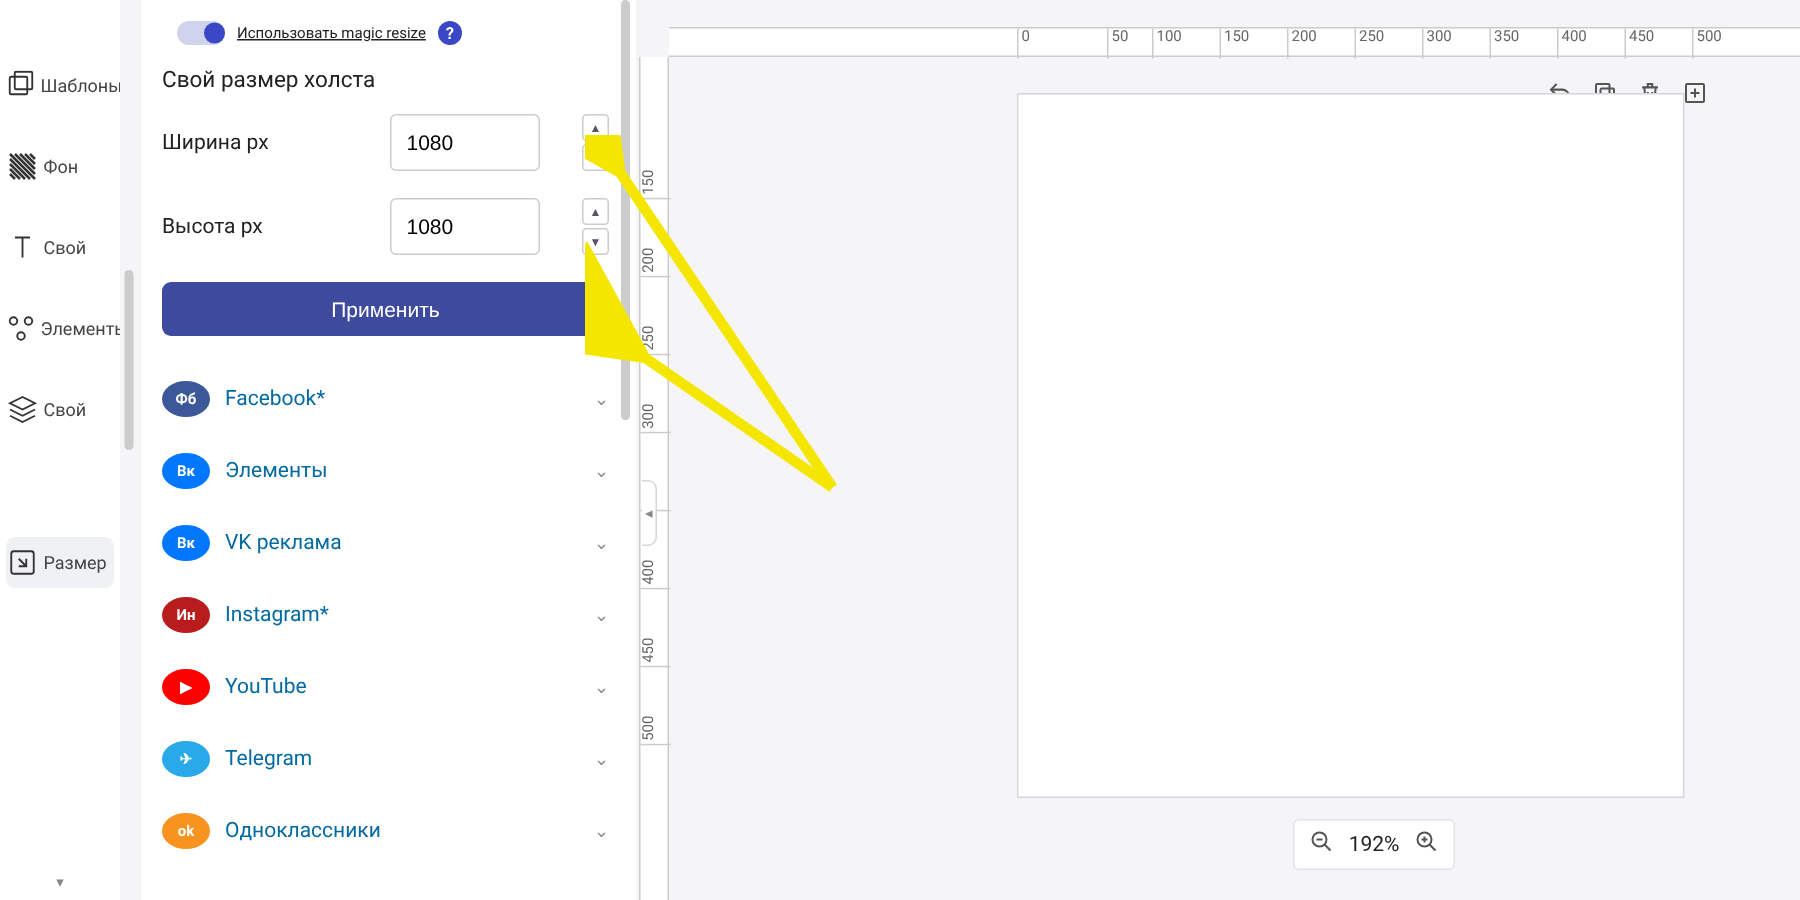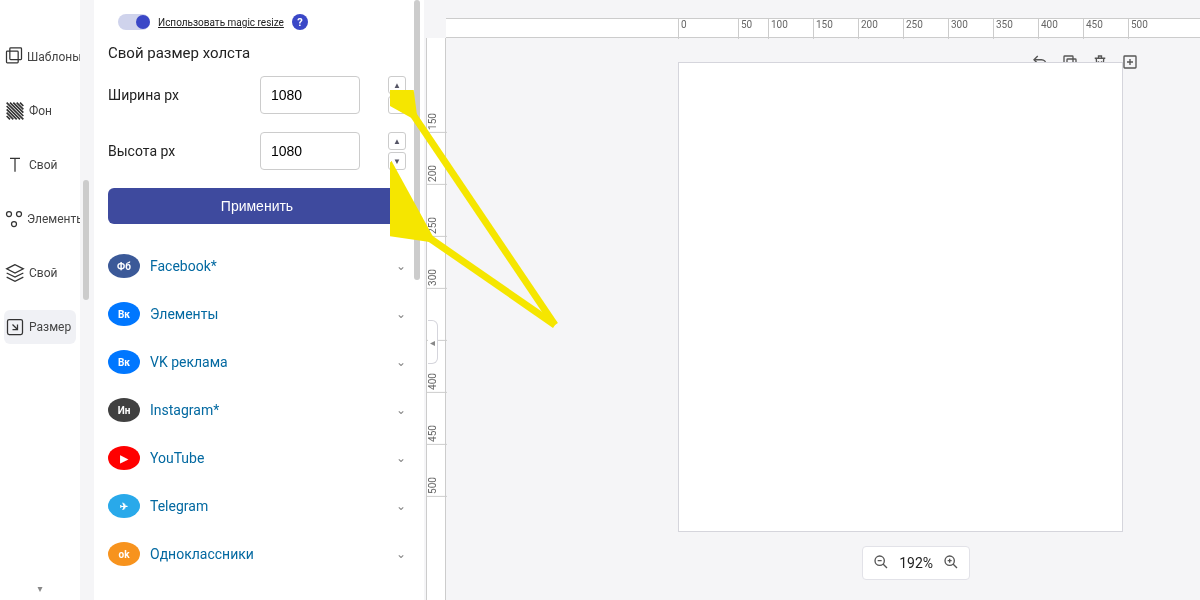--- a/index.html
+++ b/index.html
@@ -2,21 +2,21 @@
 <html><head>
 <meta charset="utf-8">
 <style>
   * { box-sizing: border-box; margin: 0; padding: 0; }
   body { font-family: -apple-system, BlinkMacSystemFont, "Segoe UI", Roboto, Arial, sans-serif; background: #f5f5f7; width: 1200px; height: 600px; overflow: hidden; position: relative; }
   .app { display: flex; height: 600px; }
 
   
   .sidebar { width: 80px; background: #fff; display: flex; flex-direction: column; align-items: center; padding-top: 40px; gap: 20px; position: relative; }
   .side-item { display: flex; flex-direction: row; align-items: center; gap: 3px; cursor: pointer; color: #333; font-size: 12px; width: 72px; padding: 6px 0; border-radius: 6px; }
-  .side-item.active { background: #f0f1f5; }
+  .side-item.active { background: #f0f1f5; margin-top: 48px; }
   .side-icon { width: 22px; height: 22px; display: flex; align-items: center; justify-content: center; }
   .side-label { font-size: 12px; color: #444; }
   .side-chevron { position: absolute; bottom: 6px; color: #888; font-size: 10px; }
 
   
   .side-scroll { width: 14px; background: #f5f5f7; position: relative; }
   .side-scroll-thumb { position: absolute; left: 3px; width: 6px; background: #ccc; border-radius: 3px; top: 180px; height: 120px; }
 
   
   .panel { width: 330px; background: #fff; position: relative; overflow: hidden; }
@@ -171,21 +171,21 @@
             <span class="format-badge" style="background:#0077ff">Вк</span>
             <span class="format-name">Элементы</span>
             <span class="chevron">⌄</span>
           </div>
           <div class="format-item">
             <span class="format-badge" style="background:#0077ff">Вк</span>
             <span class="format-name">VK реклама</span>
             <span class="chevron">⌄</span>
           </div>
           <div class="format-item">
-            <span class="format-badge" style="background:#404040">Ин</span>
+            <span class="format-badge" style="background:#b91c1c">Ин</span>
             <span class="format-name">Instagram*</span>
             <span class="chevron">⌄</span>
           </div>
           <div class="format-item">
             <span class="format-badge" style="background:#ff0000">▶</span>
             <span class="format-name">YouTube</span>
             <span class="chevron">⌄</span>
           </div>
           <div class="format-item">
             <span class="format-badge" style="background:#29a9ea">✈</span>

